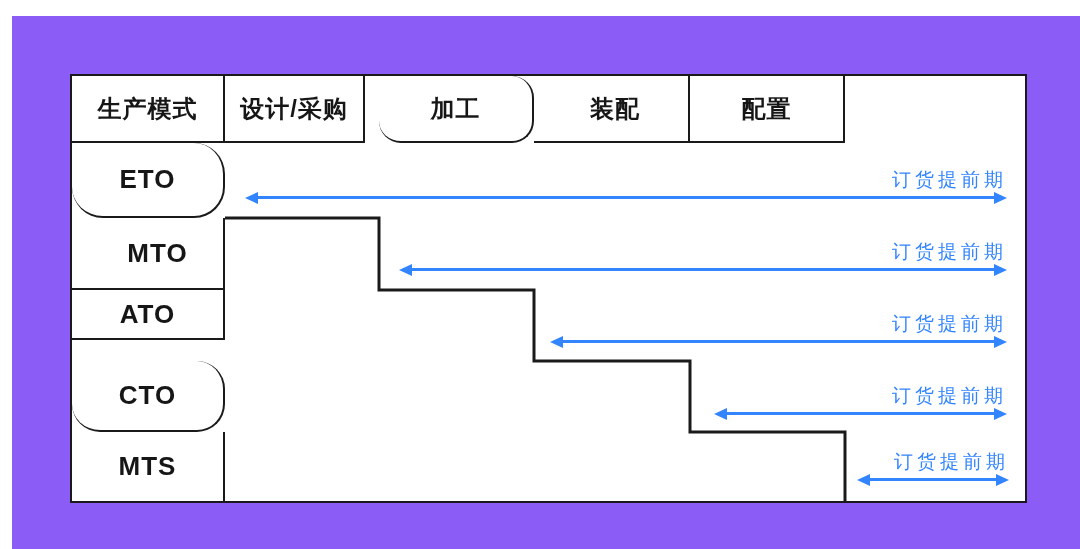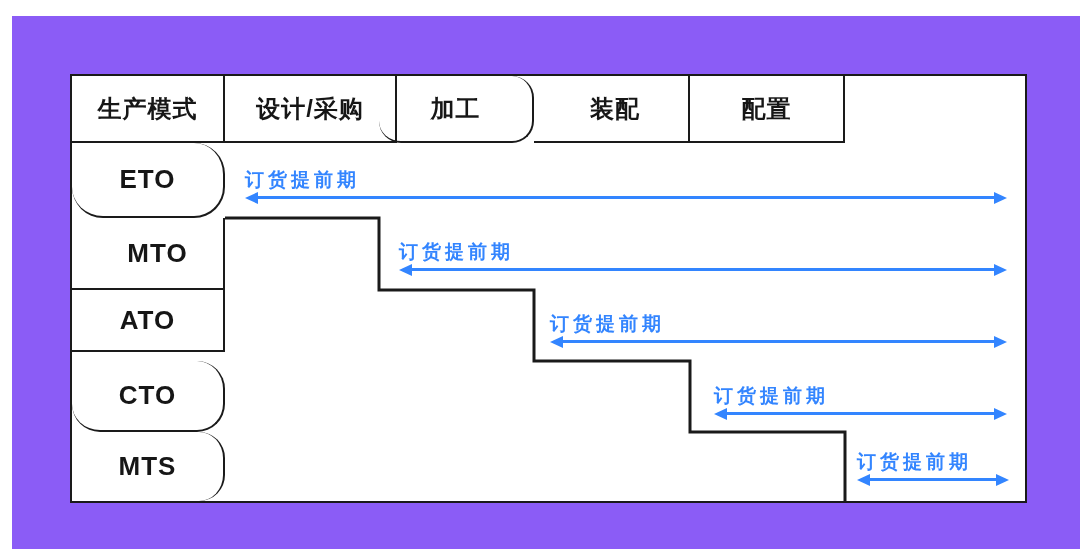--- a/index.html
+++ b/index.html
@@ -35,58 +35,58 @@
     position: absolute;
     top: 0; height: 67px;
     border-right: 2px solid var(--color-line);
     border-bottom: 2px solid var(--color-line);
     display: flex; align-items: center; justify-content: center;
     font-size: 24px; font-weight: 700; color: var(--color-text);
     letter-spacing: 1px;
     white-space: nowrap;
   }
   .hc0 { left: 0;     width: 153px; }
-  .hc1 { left: 153px; width: 172px; }
+  .hc1 { left: 153px; width: 140px; }
   .hc2 { left: 307px; width: 155px; border-radius: 22px; }
   .hc3 { left: 462px; width: 156px; padding-left: 8px; }
   .hc4 { left: 618px; width: 155px; }
   .hc5 { left: 773px; width: 180px; border-right: none; }
   
   .mcell {
     position: absolute;
     left: 0; width: 153px;
     border-right: 2px solid var(--color-line);
     border-bottom: 2px solid var(--color-line);
     display: flex; align-items: center; justify-content: center;
     font-size: 26px; font-weight: 700; color: var(--color-text);
     letter-spacing: 1px;
   }
   .mc0 { top: 67px;  height: 75px; border-radius: 31px; }
   .mc1 { top: 142px; height: 72px; padding-left: 20px; }
-  .mc2 { top: 214px; height: 62px; }
+  .mc2 { top: 214px; height: 50px; }
   .mc3 { top: 285px; height: 71px; border-radius: 28px; }
-  .mc4 { top: 356px; height: 69px; border-bottom: none; border-radius: 26px; }
+  .mc4 { top: 356px; height: 69px; border-bottom: none; }
   
   .step-svg {
     position: absolute;
     left: 0; top: 0;
     width: 953px; height: 425px;
     pointer-events: none;
   }
   
   .arrow {
     position: absolute;
     display: block;
   }
   .arrow-label {
     display: block;
-    text-align: left;
+    text-align: right;
     font-size: 19px;
     line-height: 24px;
-    font-weight: 700;
+    font-weight: 400;
     color: var(--color-arrow);
     letter-spacing: 4px;
     margin-bottom: 4px;
     white-space: nowrap;
   }
   .arrow-line {
     position: relative;
     height: 3px;
     background: var(--color-arrow);
     margin: 0 12px;

